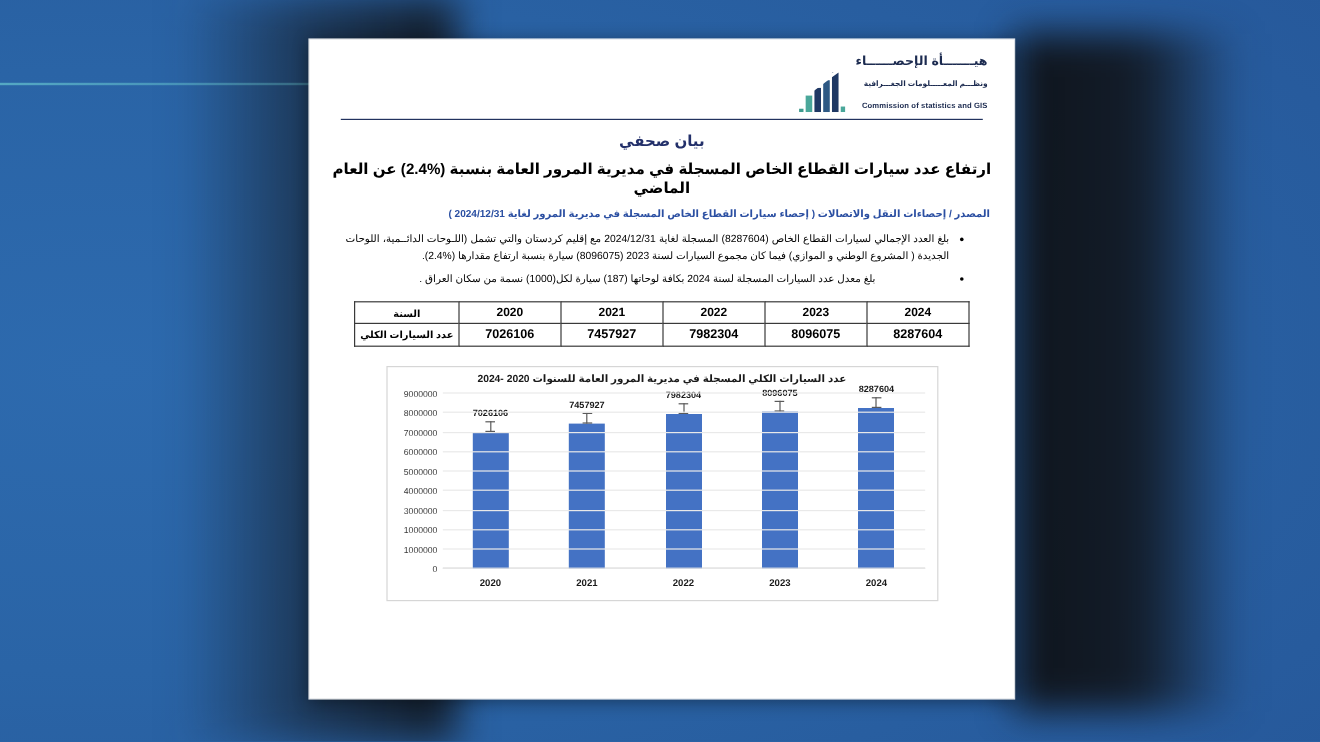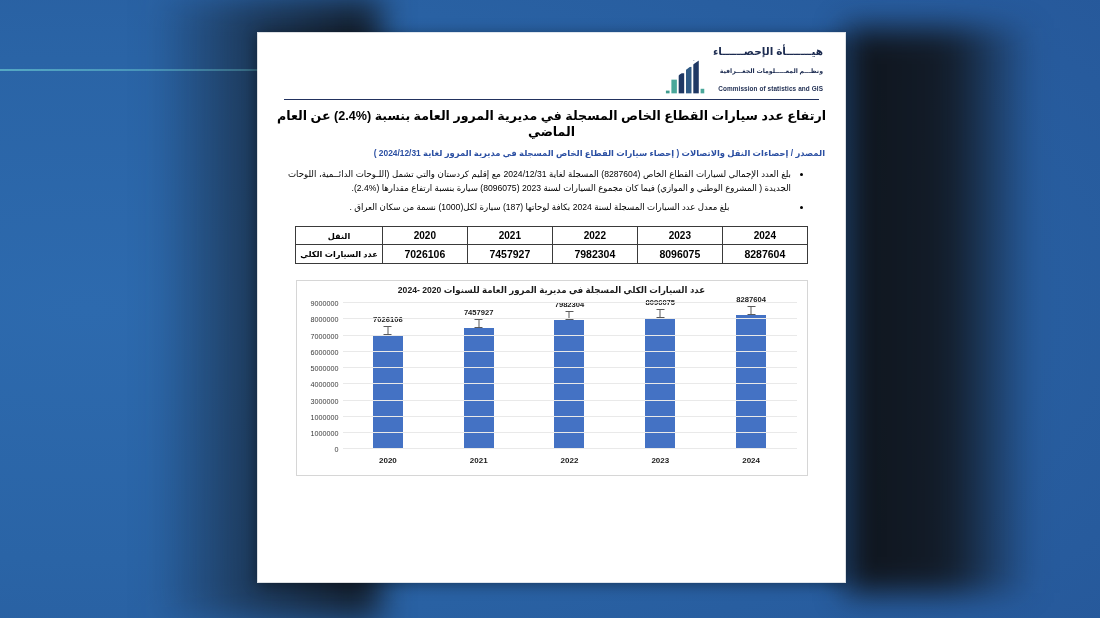--- a/index.html
+++ b/index.html
@@ -86,21 +86,21 @@
     font-size:10px;font-weight:bold;color:#000;
     padding:3px 4px;text-align:center;white-space:nowrap;
   }
   table.data th.hd-year, table.data td.hd-row{
     width:74px;font-size:8.2px;font-weight:bold;
   }
   table.data th.yr,table.data td.val{width:76px;}
   table.data td.val{font-size:10.5px;}
   
   .chart-card{
-    margin:16px auto 0 auto;width:512px;height:196px;
+    margin:16px auto 0 auto;width:460px;height:196px;
     border:1px solid #d6d6d6;background:#fff;position:relative;
     box-sizing:border-box;
   }
   .chart-title{
     position:absolute;top:4px;left:0;right:0;text-align:center;
     font-size:8.6px;font-weight:bold;color:#1a1a1a;direction:rtl;
   }
   .plot{
     position:absolute;left:46px;right:10px;top:22px;bottom:26px;
     direction:ltr;
@@ -165,40 +165,41 @@
         <rect x="23" y="10" width="6" height="29" fill="#2e5984"></rect>
         <rect x="31" y="3" width="6" height="36" fill="#1f3864"></rect>
         <rect x="39" y="34" width="4" height="5" fill="#4aa79a"></rect>
         <path d="M14 17 L22 10 L30 4 L37 0 L37 3 L30 8 L22 14 L14 20 Z" fill="#ffffff"></path>
       </svg>
     </div>
   </div>
 
   <div class="rule"></div>
 
+  <div class="press">بيان صحفي</div>
 
   <div class="headline">ارتفاع عدد سيارات القطاع الخاص المسجلة في مديرية المرور العامة  بنسبة (%2.4) عن العام الماضي</div>
 
   <div class="source">المصدر / إحصاءات النقل والاتصالات ( إحصاء سيارات القطاع الخاص المسجلة في مديرية المرور لغاية 2024/12/31 )</div>
 
   <ul class="bullets">
     <li class="li-1">بلغ العدد الإجمالي لسيارات القطاع الخاص (8287604) المسجلة لغاية 2024/12/31 مع إقليم كردستان والتي تشمل (اللـوحات الدائــمية، اللوحات الجديدة ( المشروع الوطني و  الموازي) فيما كان مجموع السيارات لسنة 2023 (8096075) سيارة بنسبة ارتفاع مقدارها (%2.4).</li>
     <li class="li-2">بلغ معدل عدد السيارات المسجلة لسنة 2024 بكافة لوحاتها (187) سيارة لكل(1000) نسمة من سكان العراق .</li>
   </ul>
 
   <div class="tbl-wrap">
     <table class="data">
       <tbody>
         <tr>
           <th class="yr">2024</th>
           <th class="yr">2023</th>
           <th class="yr">2022</th>
           <th class="yr">2021</th>
           <th class="yr">2020</th>
-          <th class="hd-year">النقل</th>
+          <th class="hd-year">السنة</th>
         </tr>
         <tr>
           <td class="val">8287604</td>
           <td class="val">8096075</td>
           <td class="val">7982304</td>
           <td class="val">7457927</td>
           <td class="val">7026106</td>
           <td class="hd-row">عدد السيارات الكلي</td>
         </tr>
       </tbody>

